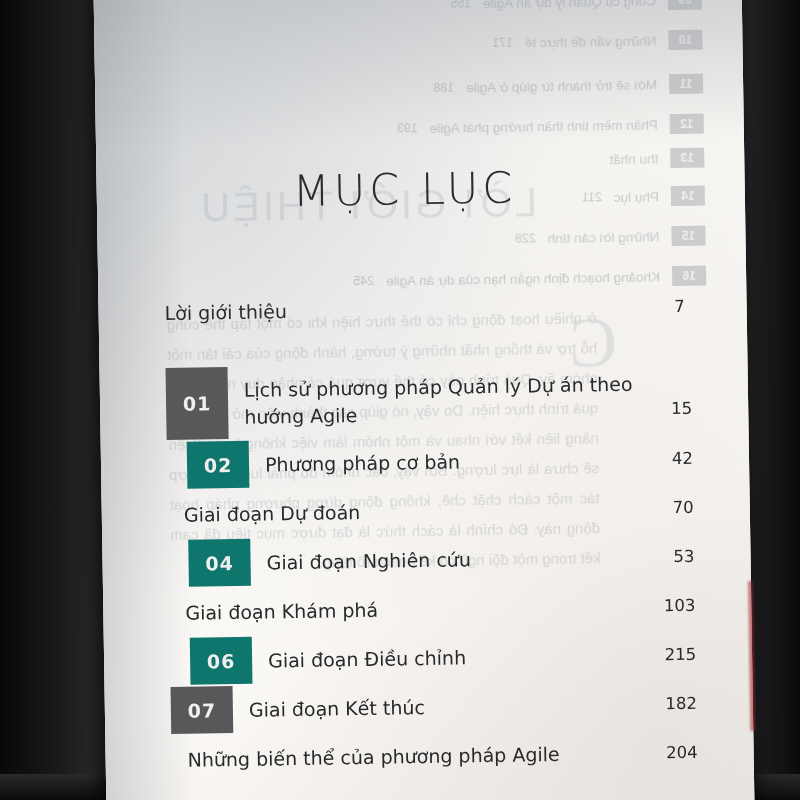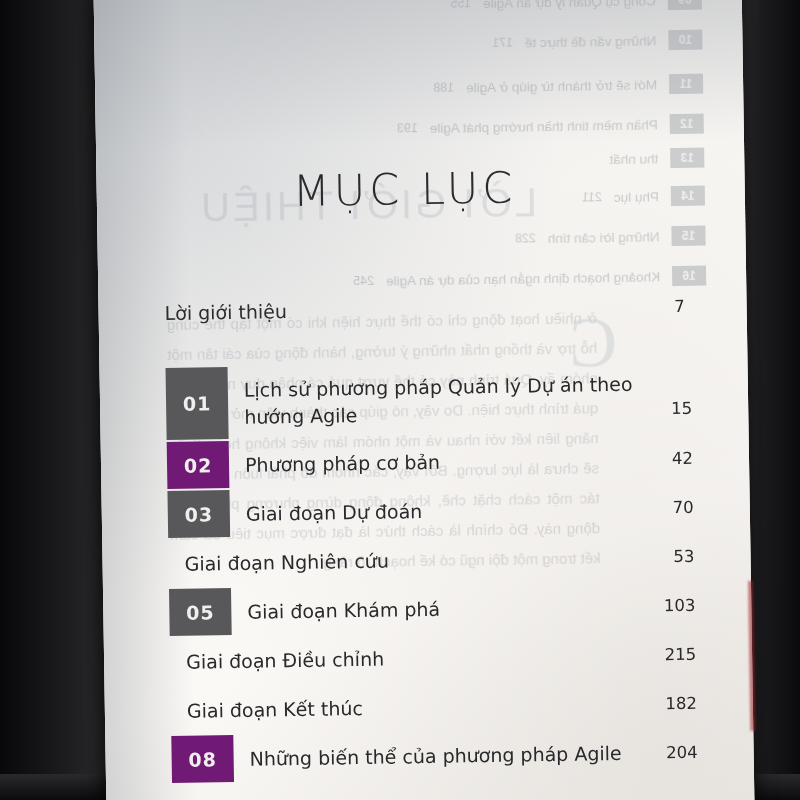--- a/index.html
+++ b/index.html
@@ -176,21 +176,21 @@
     color: #f0efee;
     display: flex;
     align-items: center;
     justify-content: center;
     font-size: 19px;
     font-weight: bold;
     letter-spacing: 1px;
     font-family: "DejaVu Sans", sans-serif;
     margin-bottom: 2px;
   }
-  .toc-num.alt { background: #701a75; }
+  .toc-num.alt { background: #0f766e; margin-left: 20px; }
   .toc-label {
     flex: 1;
     padding-left: 16px;
     font-size: 19px;
     color: #29292b;
     line-height: 27px;
     font-family: "DejaVu Sans", sans-serif;
   }
   .toc-page {
     width: 58px;
@@ -301,43 +301,43 @@
           <div class="toc-num">01</div>
           <div class="toc-label">Lịch sử phương pháp Quản lý Dự án theo hướng Agile</div>
           <div class="toc-page">15</div>
         </div>
         <div class="toc-row">
           <div class="toc-num alt">02</div>
           <div class="toc-label">Phương pháp cơ bản</div>
           <div class="toc-page">42</div>
         </div>
         <div class="toc-row">
-          <div class="toc-num">03</div>
           <div class="toc-label">Giai đoạn Dự đoán</div>
           <div class="toc-page">70</div>
         </div>
         <div class="toc-row">
+          <div class="toc-num alt">04</div>
           <div class="toc-label">Giai đoạn Nghiên cứu</div>
           <div class="toc-page">53</div>
         </div>
         <div class="toc-row">
-          <div class="toc-num">05</div>
           <div class="toc-label">Giai đoạn Khám phá</div>
           <div class="toc-page">103</div>
         </div>
         <div class="toc-row">
+          <div class="toc-num alt">06</div>
           <div class="toc-label">Giai đoạn Điều chỉnh</div>
           <div class="toc-page">215</div>
         </div>
         <div class="toc-row">
+          <div class="toc-num">07</div>
           <div class="toc-label">Giai đoạn Kết thúc</div>
           <div class="toc-page">182</div>
         </div>
         <div class="toc-row">
-          <div class="toc-num alt">08</div>
           <div class="toc-label">Những biến thể của phương pháp Agile</div>
           <div class="toc-page">204</div>
         </div>
       </div>
     </div>
 
     <div class="spine-red"></div>
   </div>
 </div>
 

